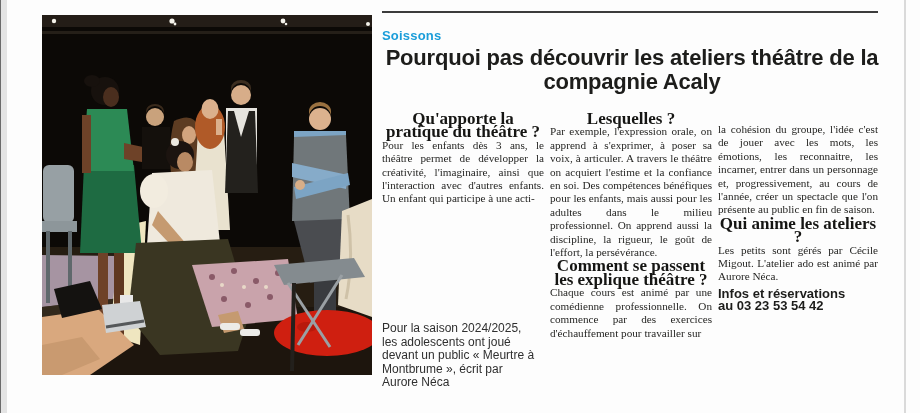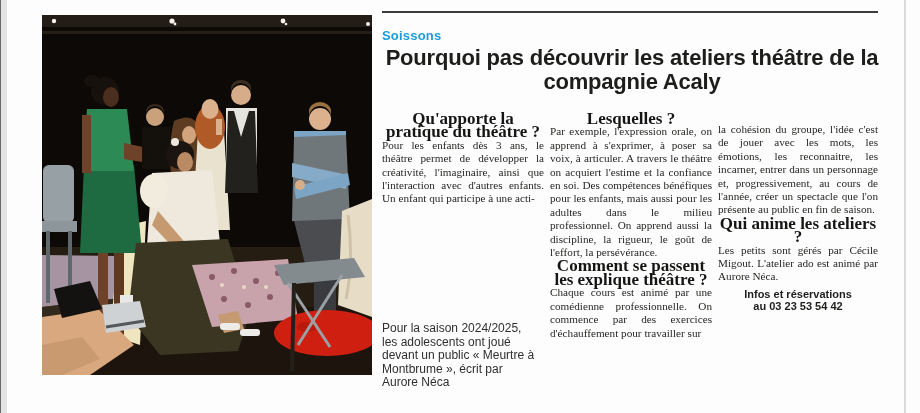--- a/index.html
+++ b/index.html
@@ -24,21 +24,21 @@
   .col p{margin:0;}
   .col h3{margin:0;font-size:17px;line-height:13.4px;color:#151513;text-align:center;}
   .col1{left:382px;}
   .col2{left:550px;}
   .col3{left:718px;width:160px;margin-top:11px;}
 
   .caption{position:absolute;left:382px;top:322px;width:158px;
            font-size:12px;line-height:13.5px;color:#2f2f2f;text-align:left;}
 
   .infos{margin-top:4px;font-family:"Liberation Sans",sans-serif;
-         font-size:11px;line-height:12px;font-weight:bold;color:#1d1d1b;text-align:center;}
+         font-size:13px;line-height:12px;font-weight:bold;color:#1d1d1b;text-align:left;}
 </style>
 </head>
 <body>
 
 <div class="page">
 
   <div class="edge-left-line"></div>
   <div class="edge-left-band"></div>
   <div class="edge-right-line"></div>
 

